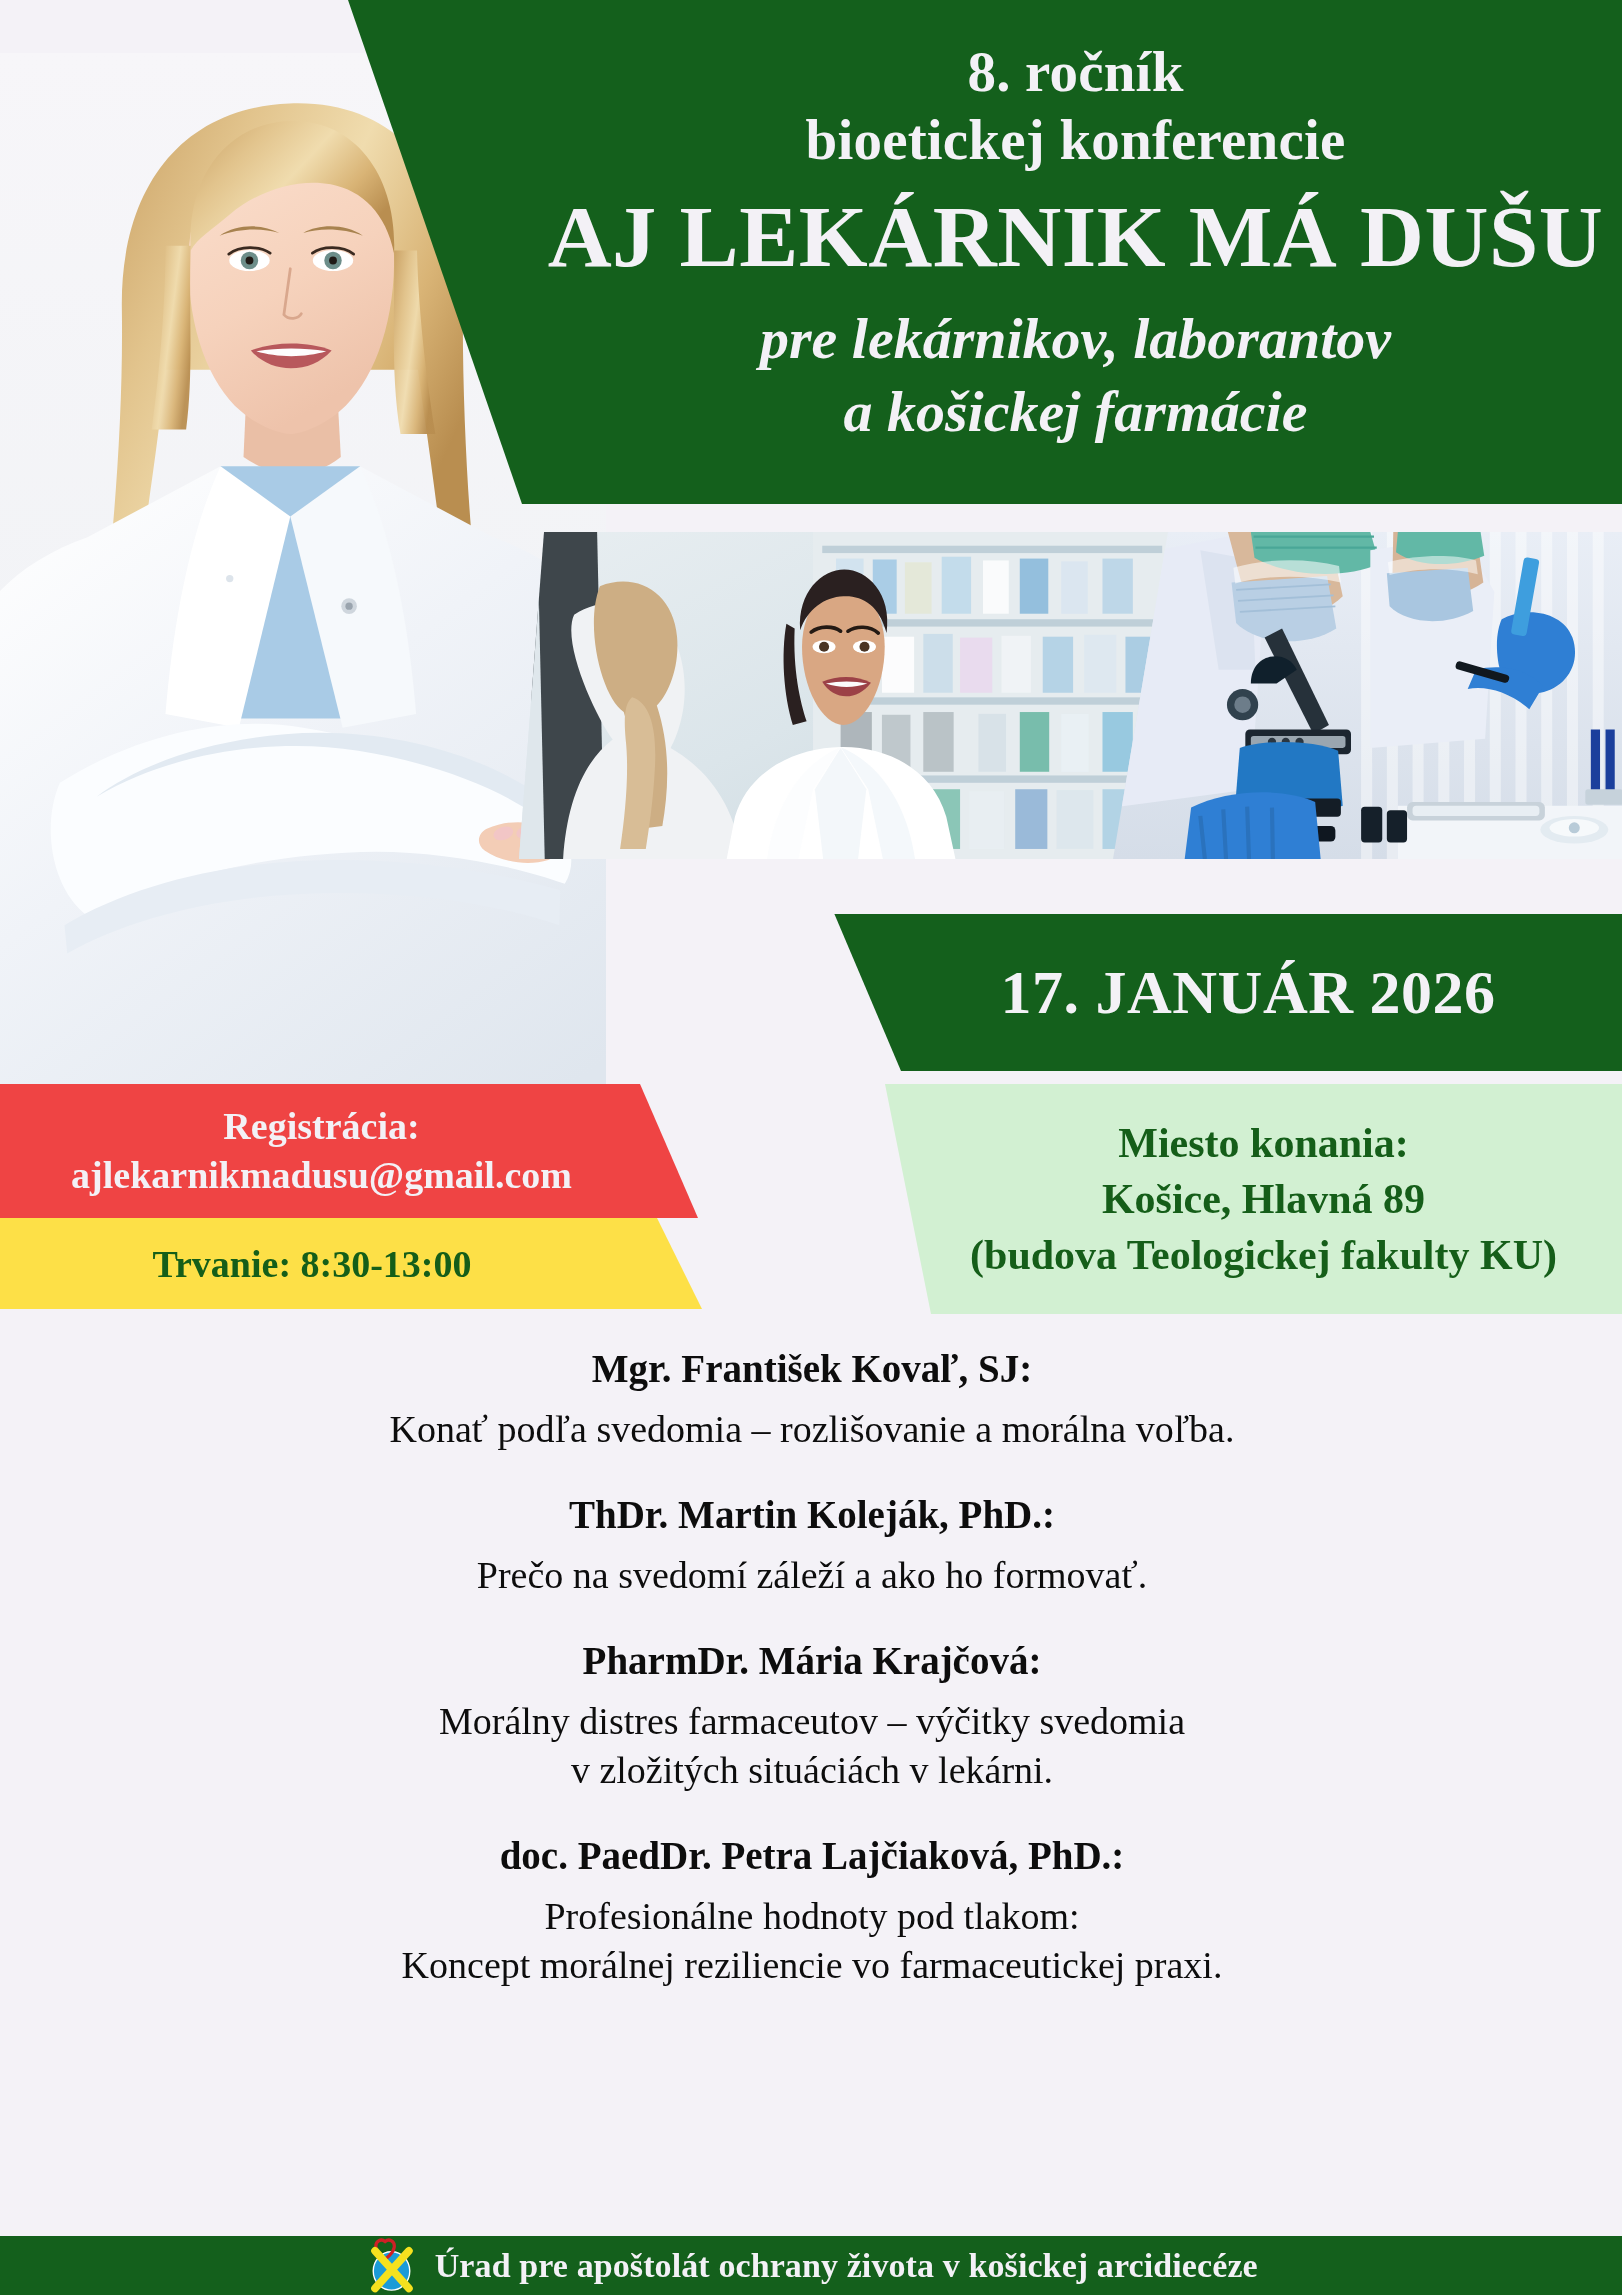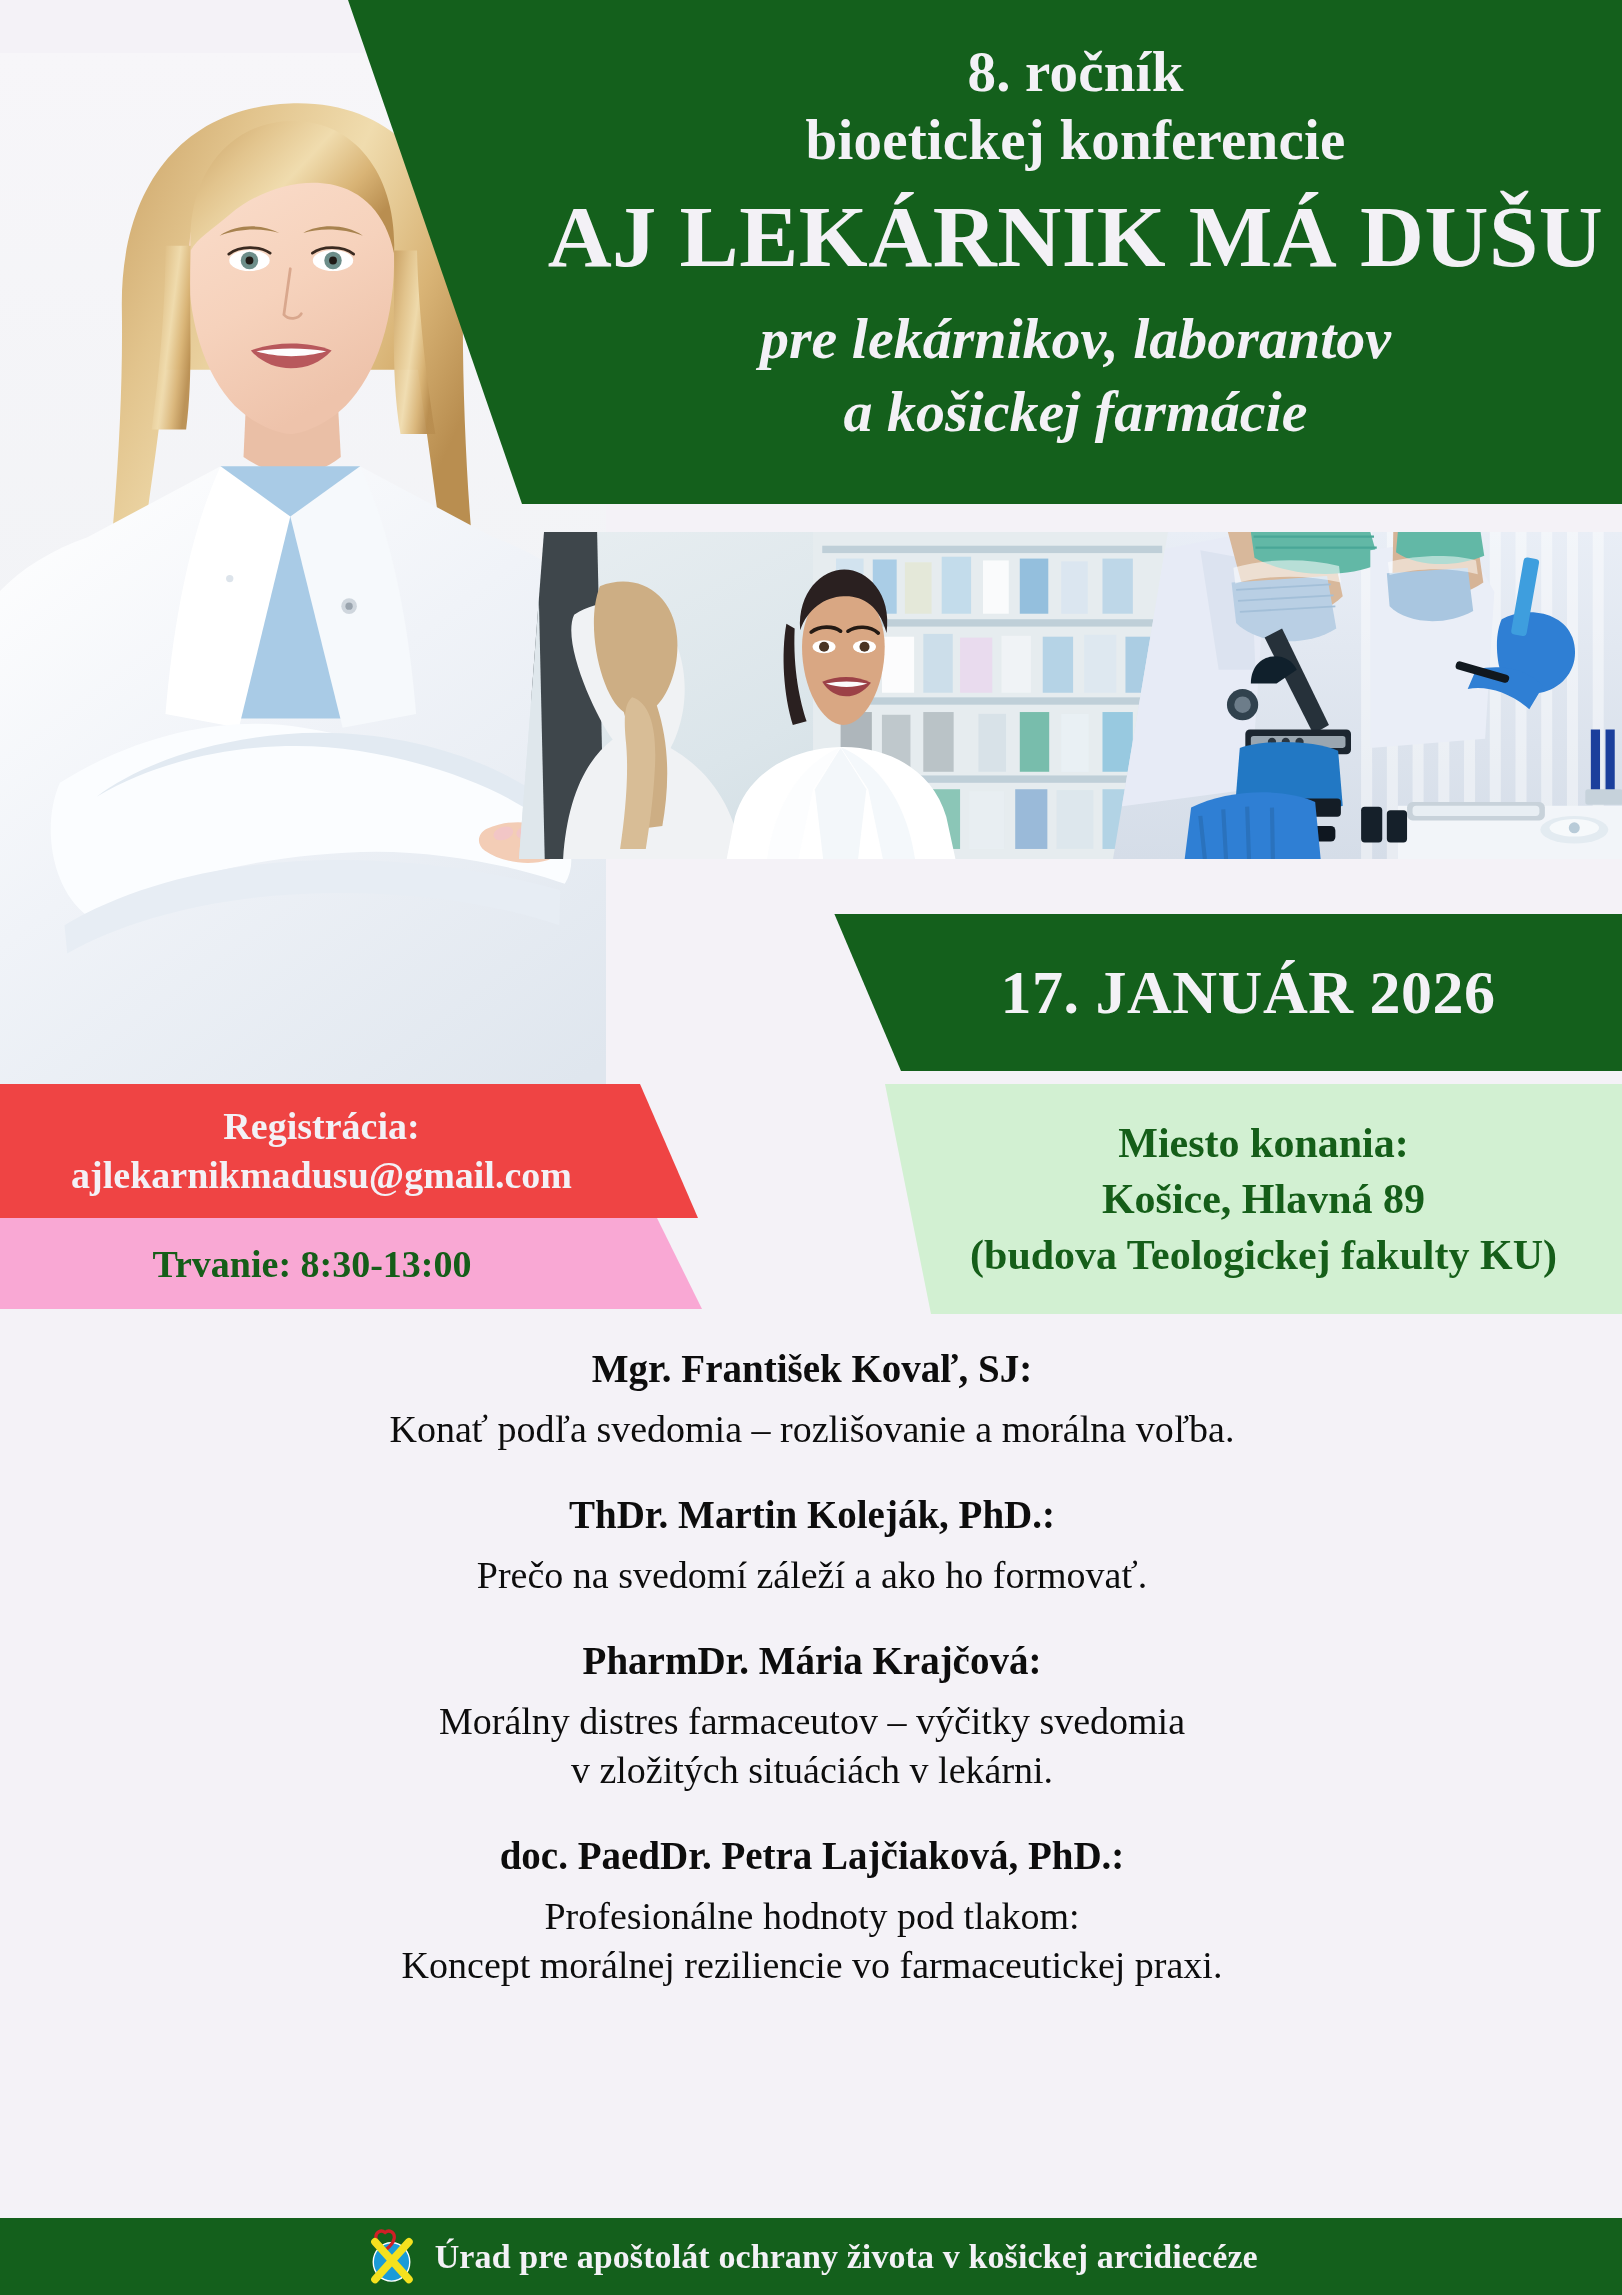--- a/index.html
+++ b/index.html
@@ -89,41 +89,41 @@
     clip-path:polygon(0 0, 640px 0, 698px 134px, 0 134px);
     display:flex; flex-direction:column; align-items:center; justify-content:center;
     text-align:center; color:#f3f1f6;
   }
   .reg .ln{ font-weight:bold; font-size:38px; line-height:1.30; }
   .reg-pad{ padding-right:55px; }
 
   
   .dur{
     position:absolute; left:0; top:1218px; width:702px; height:91px;
-    background:#f9a8d4;
+    background:#fde047;
     clip-path:polygon(0 0, 657px 0, 702px 91px, 0 91px);
     display:flex; align-items:center; justify-content:center;
     color:#155e19;
   }
   .dur .ln{ font-weight:bold; font-size:38px; padding-right:78px; }
 
   
   .prog{
     position:absolute; left:83px; top:1345px; width:1458px;
     display:flex; flex-direction:column; align-items:center;
     text-align:center; color:#0d0d0d;
   }
   .blk{ margin-bottom:36px; width:100%; }
   .blk:last-child{ margin-bottom:0; }
   .spk{ font-weight:bold; font-size:39px; line-height:1.24; margin-bottom:12px; }
   .ttl{ font-size:38px; line-height:1.30; }
 
   
   .footer{
-    position:absolute; left:0; bottom:0; width:1623px; height:77px;
+    position:absolute; left:0; bottom:0; width:1623px; height:59px;
     background:#14601c;
     display:flex; align-items:center; justify-content:center; gap:16.5px;
   }
   .logo{ width:53px; height:57px; flex:0 0 auto; }
   .footer .txt{
     color:#f3f1f6; font-weight:bold; font-size:34px; letter-spacing:0.1px;
   }
 </style>
 </head>
 <body>

